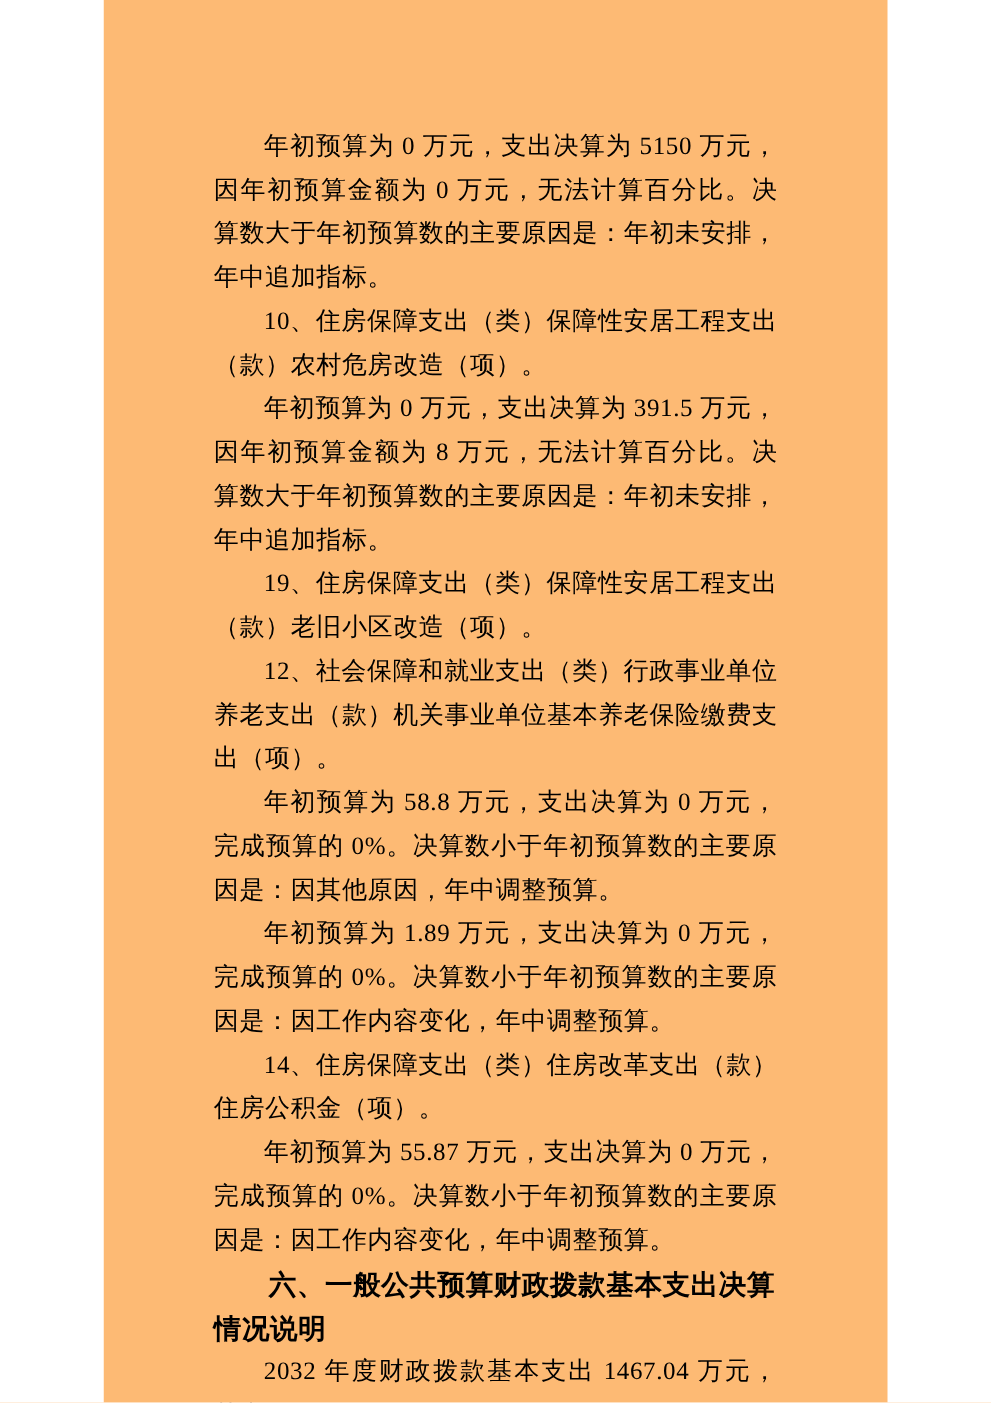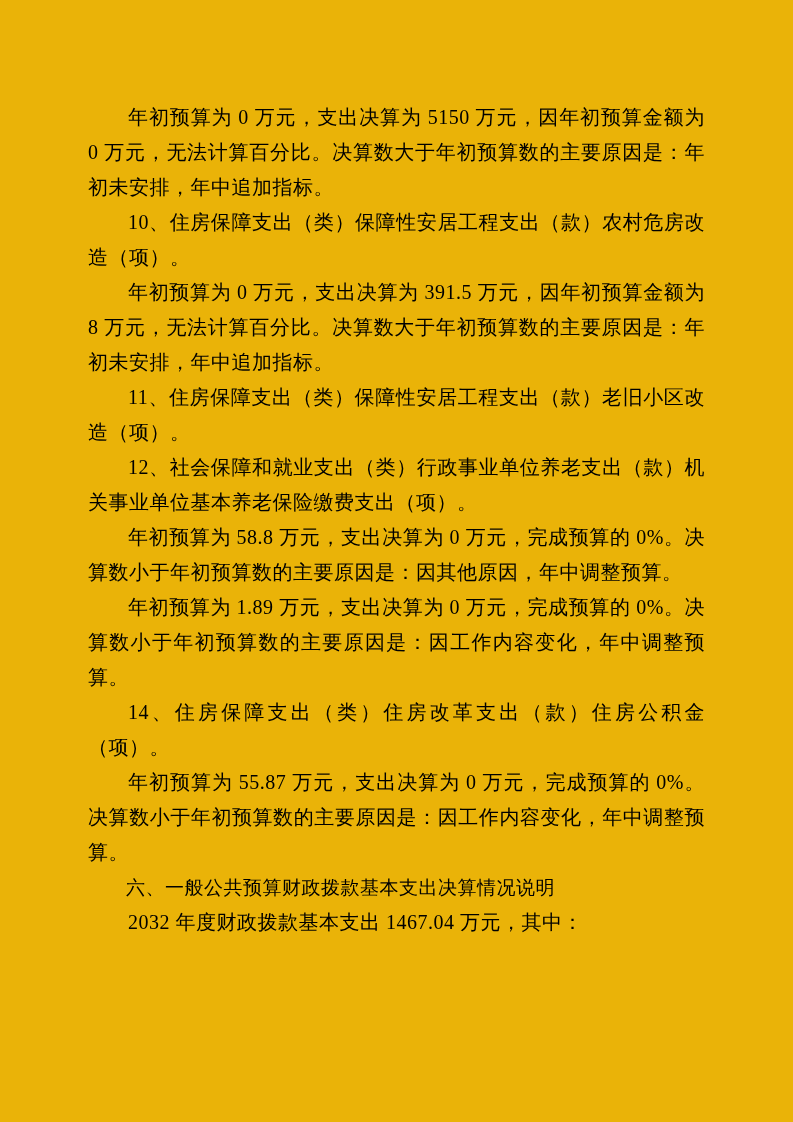--- a/index.html
+++ b/index.html
@@ -2,56 +2,56 @@
 <html lang="zh"><head>
 <meta charset="utf-8">
 <style>
   html, body {
     margin: 0;
     padding: 0;
     background: #ffffff;
   }
   .page {
     position: relative;
-    width: 793px;
+    width: 627px;
     height: 1122px;
     margin: 0 auto;
-    background: #eab308;
+    background: #fdba74;
     box-sizing: border-box;
     padding: 100px 88px 0 88px;
     overflow: hidden;
   }
   .doc-body p {
     margin: 0;
     padding: 0;
     font-family: "Liberation Serif", "DejaVu Serif", serif;
     font-size: 20px;
     line-height: 35px;
     color: #000000;
     text-indent: 2em;
     text-align: justify;
     letter-spacing: 0.5px;
   }
   .doc-body p.section-heading {
     font-family: "Liberation Sans", "DejaVu Sans", sans-serif;
-    font-weight: 400;
-    font-size: 19px;
+    font-weight: 700;
+    font-size: 22px;
     text-align: left;
     letter-spacing: 0.5px;
   }
 </style>
 </head>
 <body>
 
 <div class="page">
   <div class="doc-body">
     <p>年初预算为 0 万元，支出决算为 5150 万元，因年初预算金额为 0 万元，无法计算百分比。决算数大于年初预算数的主要原因是：年初未安排，年中追加指标。</p>
     <p>10、住房保障支出（类）保障性安居工程支出（款）农村危房改造（项）。</p>
     <p>年初预算为 0 万元，支出决算为 391.5 万元，因年初预算金额为 8 万元，无法计算百分比。决算数大于年初预算数的主要原因是：年初未安排，年中追加指标。</p>
-    <p>11、住房保障支出（类）保障性安居工程支出（款）老旧小区改造（项）。</p>
+    <p>19、住房保障支出（类）保障性安居工程支出（款）老旧小区改造（项）。</p>
     <p>12、社会保障和就业支出（类）行政事业单位养老支出（款）机关事业单位基本养老保险缴费支出（项）。</p>
     <p>年初预算为 58.8 万元，支出决算为 0 万元，完成预算的 0%。决算数小于年初预算数的主要原因是：因其他原因，年中调整预算。</p>
     <p>年初预算为 1.89 万元，支出决算为 0 万元，完成预算的 0%。决算数小于年初预算数的主要原因是：因工作内容变化，年中调整预算。</p>
     <p>14、住房保障支出（类）住房改革支出（款）住房公积金（项）。</p>
     <p>年初预算为 55.87 万元，支出决算为 0 万元，完成预算的 0%。决算数小于年初预算数的主要原因是：因工作内容变化，年中调整预算。</p>
     <p class="section-heading">六、一般公共预算财政拨款基本支出决算情况说明</p>
     <p>2032 年度财政拨款基本支出 1467.04 万元，其中：</p>
   </div>
 </div>
 

